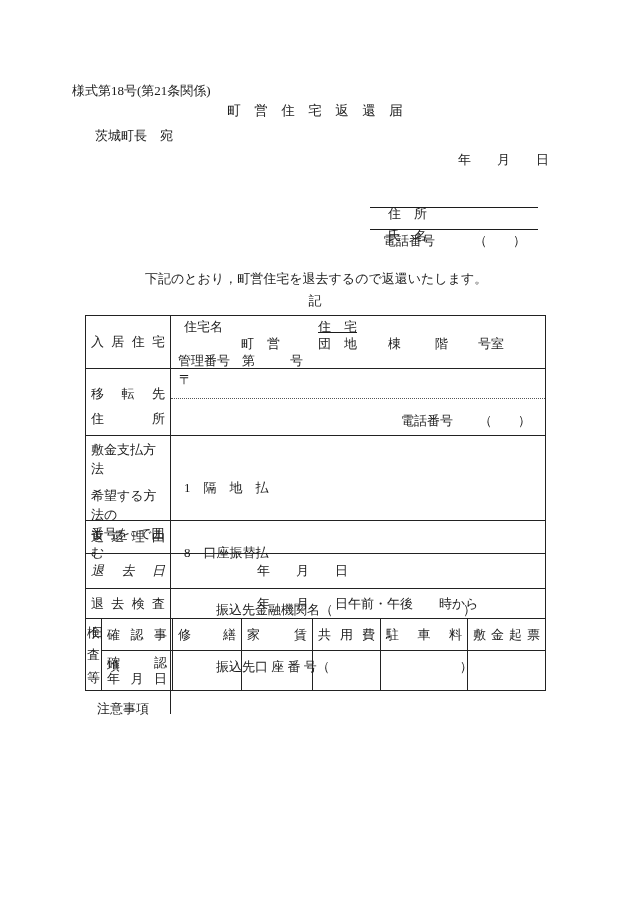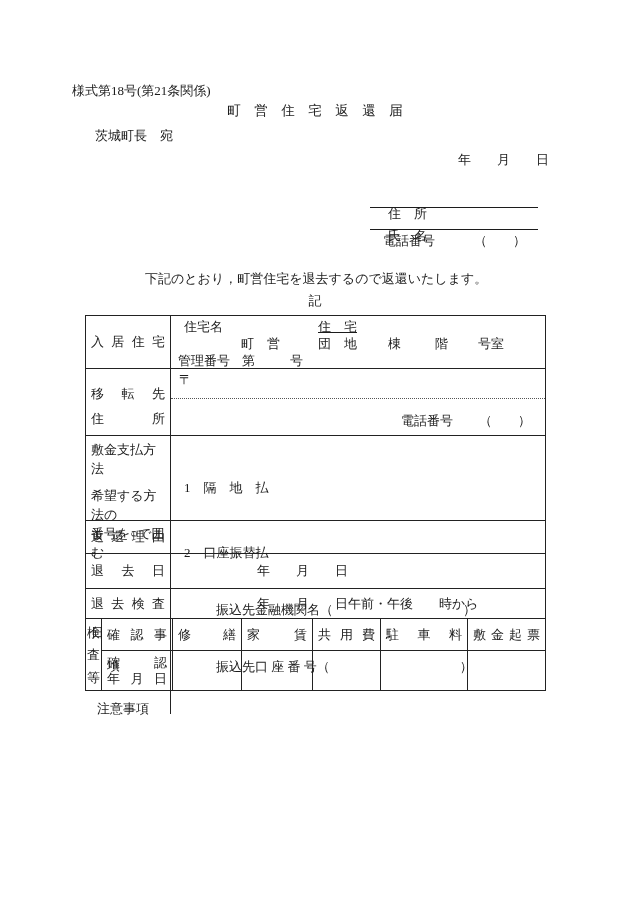--- a/index.html
+++ b/index.html
@@ -26,21 +26,21 @@
   .tbl{position:absolute;left:85px;top:315px;width:461px;border:1px solid #222;box-sizing:border-box;}
   .trow{display:grid;grid-template-columns:85px 1fr;box-sizing:border-box;border-top:1px solid #222;}
   .trow.first{border-top:none;}
   .lcell{border-right:1px solid #222;box-sizing:border-box;position:relative;}
   .rcell{position:relative;box-sizing:border-box;}
   .just{text-align:justify;text-align-last:justify;padding:0 5px;}
   .r1{height:52px;} .r1 .lcell{line-height:52px;}
   .r2{height:67px;}
   .r3{height:85px;}
   .r4{height:33px;} .r4 .lcell{line-height:32px;}
-  .r5{height:35px;} .r5 .lcell{line-height:34px;} .r5 .rcell{line-height:34px;padding-left:86px;white-space:pre;}
+  .r5{height:35px;} .r5 .lcell{line-height:34px;font-style:italic;} .r5 .rcell{line-height:34px;padding-left:86px;white-space:pre;}
   .r6{height:30px;} .r6 .lcell{line-height:29px;} .r6 .rcell{line-height:29px;padding-left:86px;white-space:pre;}
   .lbl2{padding-top:12px;}
   .lbl2 > div{line-height:25px;}
   .lbl3{padding:4px 5px 0 5px;line-height:19px;}
   .lbl3 .gap{margin-top:8px;}
   .optlines{padding:4px 0 0 13px;line-height:19px;white-space:pre;}
   .optlines .gap{margin-top:8px;}
   .optlines .indent{padding-left:32px;}
   .dotline{position:absolute;left:0;top:29px;width:100%;border-bottom:1px dotted #555;}
   
@@ -107,21 +107,21 @@
     </div>
 
     <div class="trow r3">
       <div class="lcell lbl3">
         <div>敷金支払方法</div>
         <div class="gap">希望する方法の</div>
         <div>番号を○で囲む</div>
       </div>
       <div class="rcell optlines">
         <div>1　隔　地　払</div>
-        <div class="gap">2　口座振替払</div>
+        <div class="gap">8　口座振替払</div>
         <div class="indent">振込先金融機関名（　　　　　　　　　　）</div>
         <div class="indent">振込先口 座 番 号（　　　　　　　　　　）</div>
       </div>
     </div>
 
     <div class="trow r4">
       <div class="lcell just">返 還 理 由</div>
       <div class="rcell"></div>
     </div>
 

